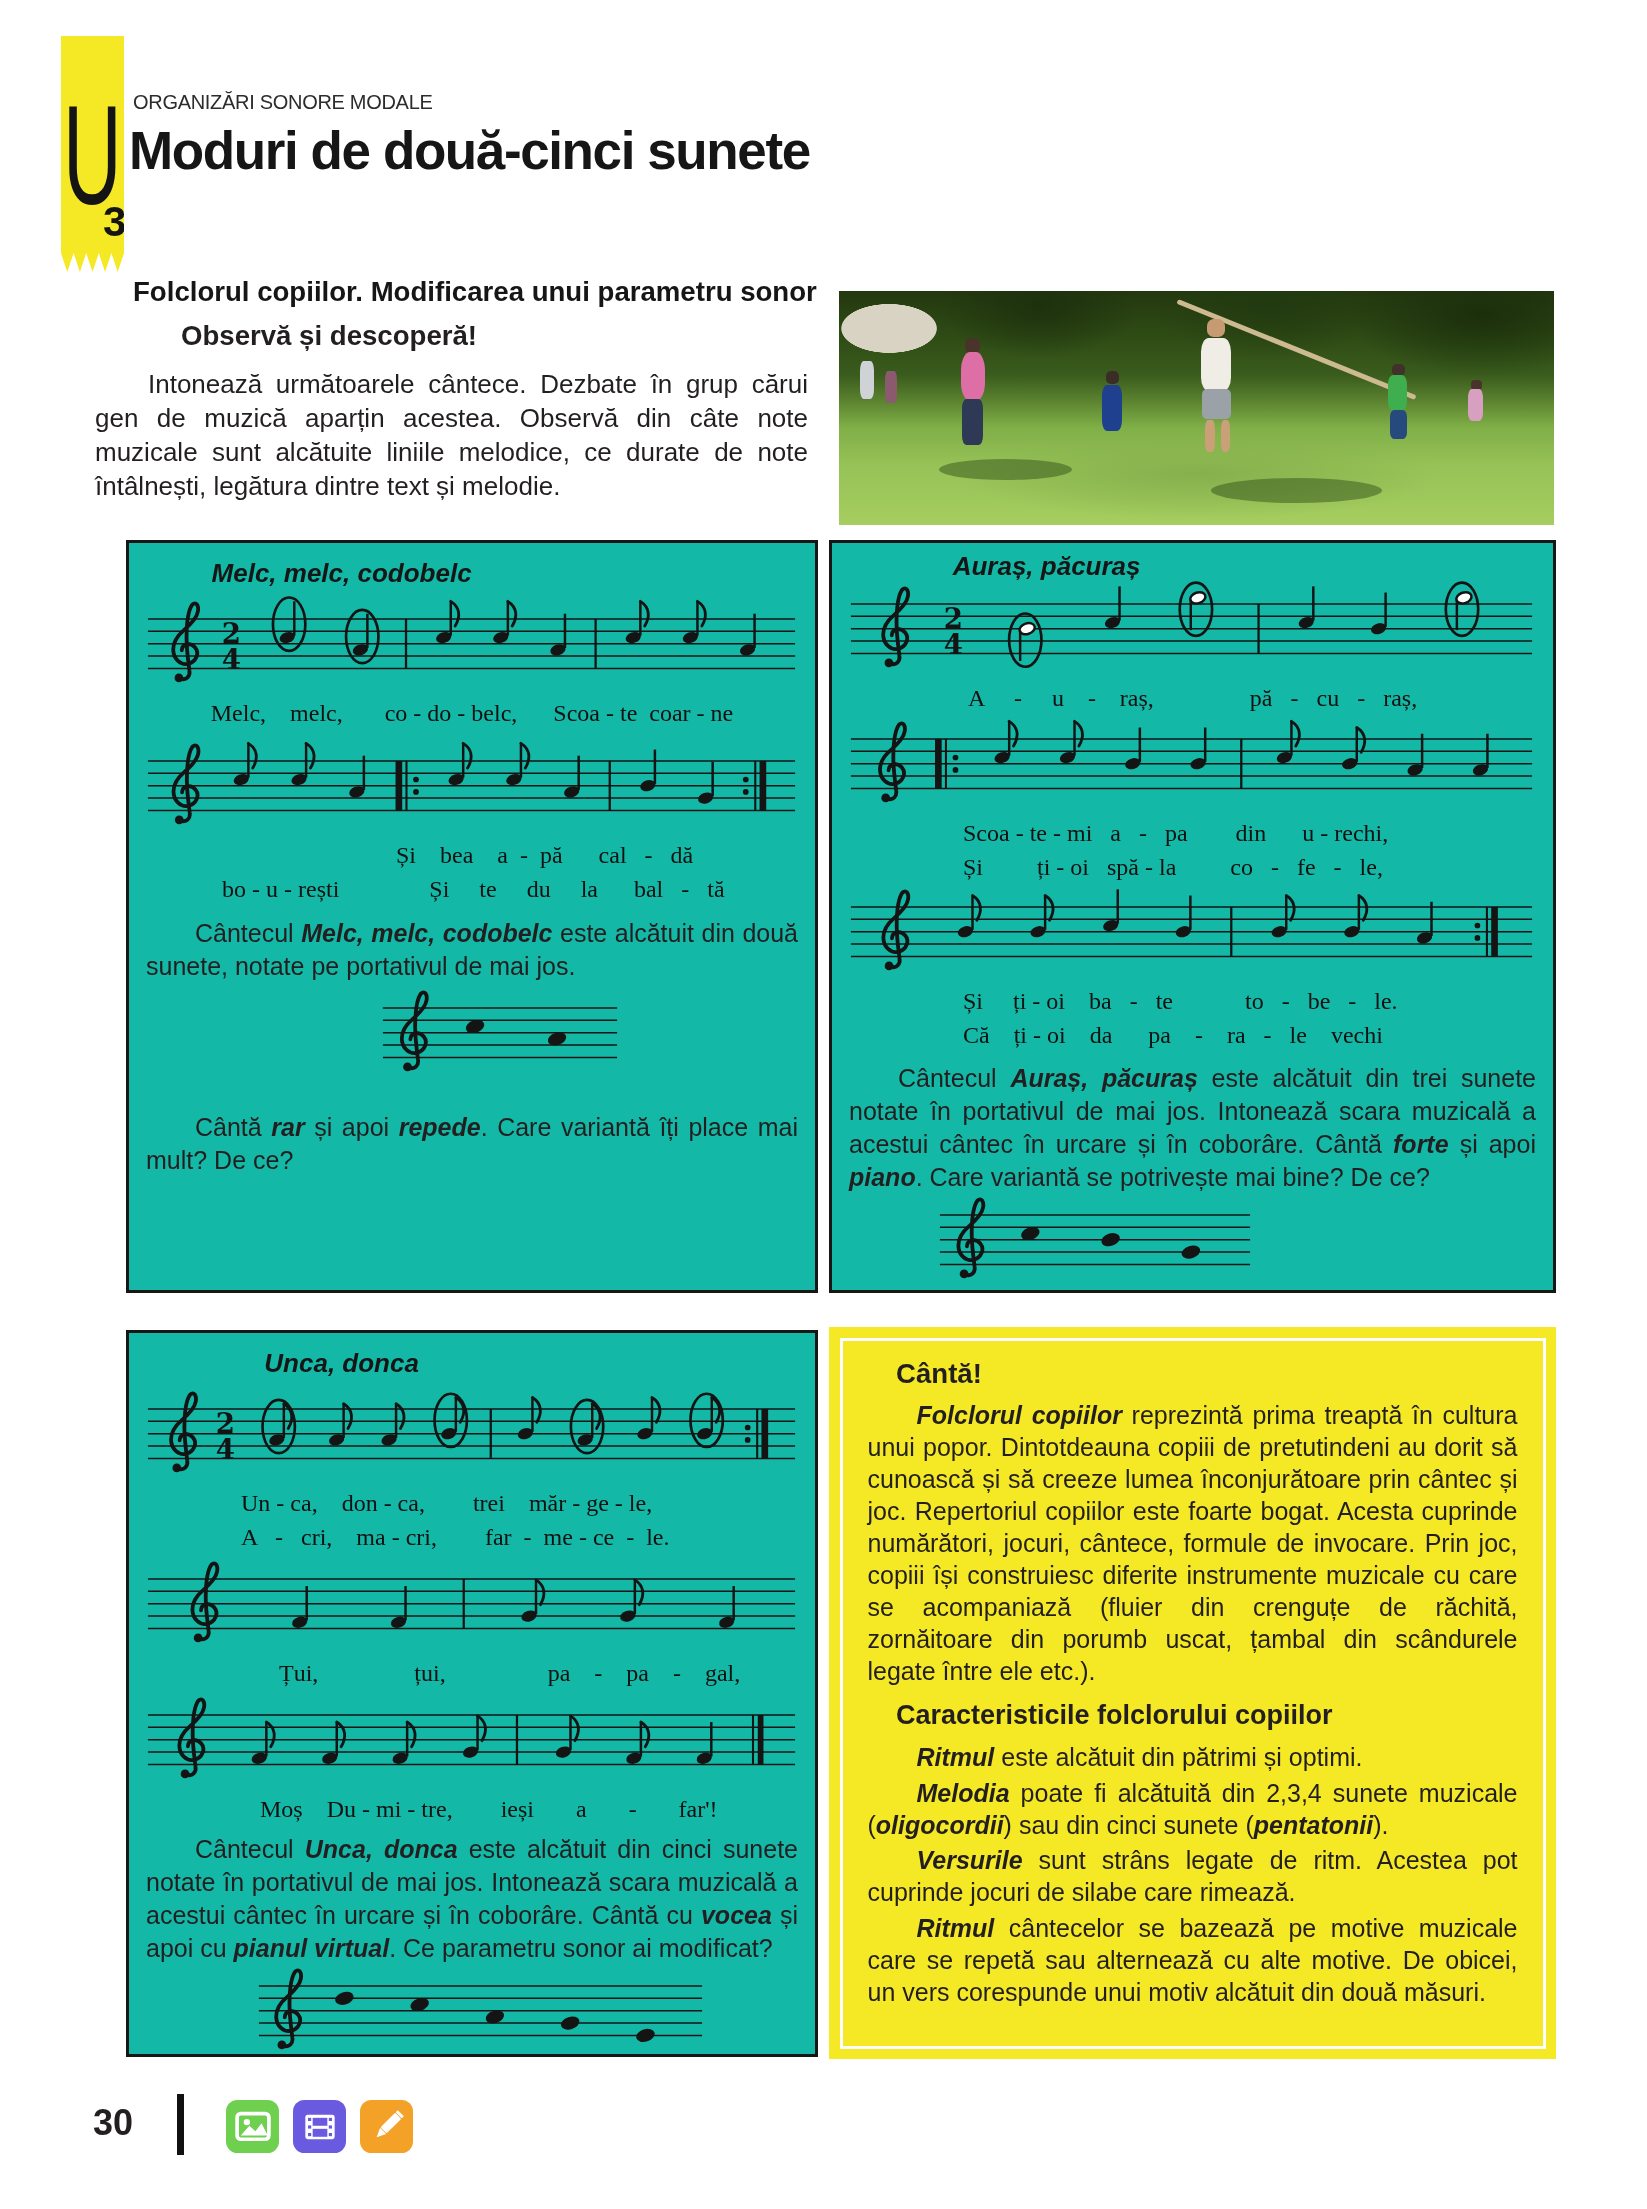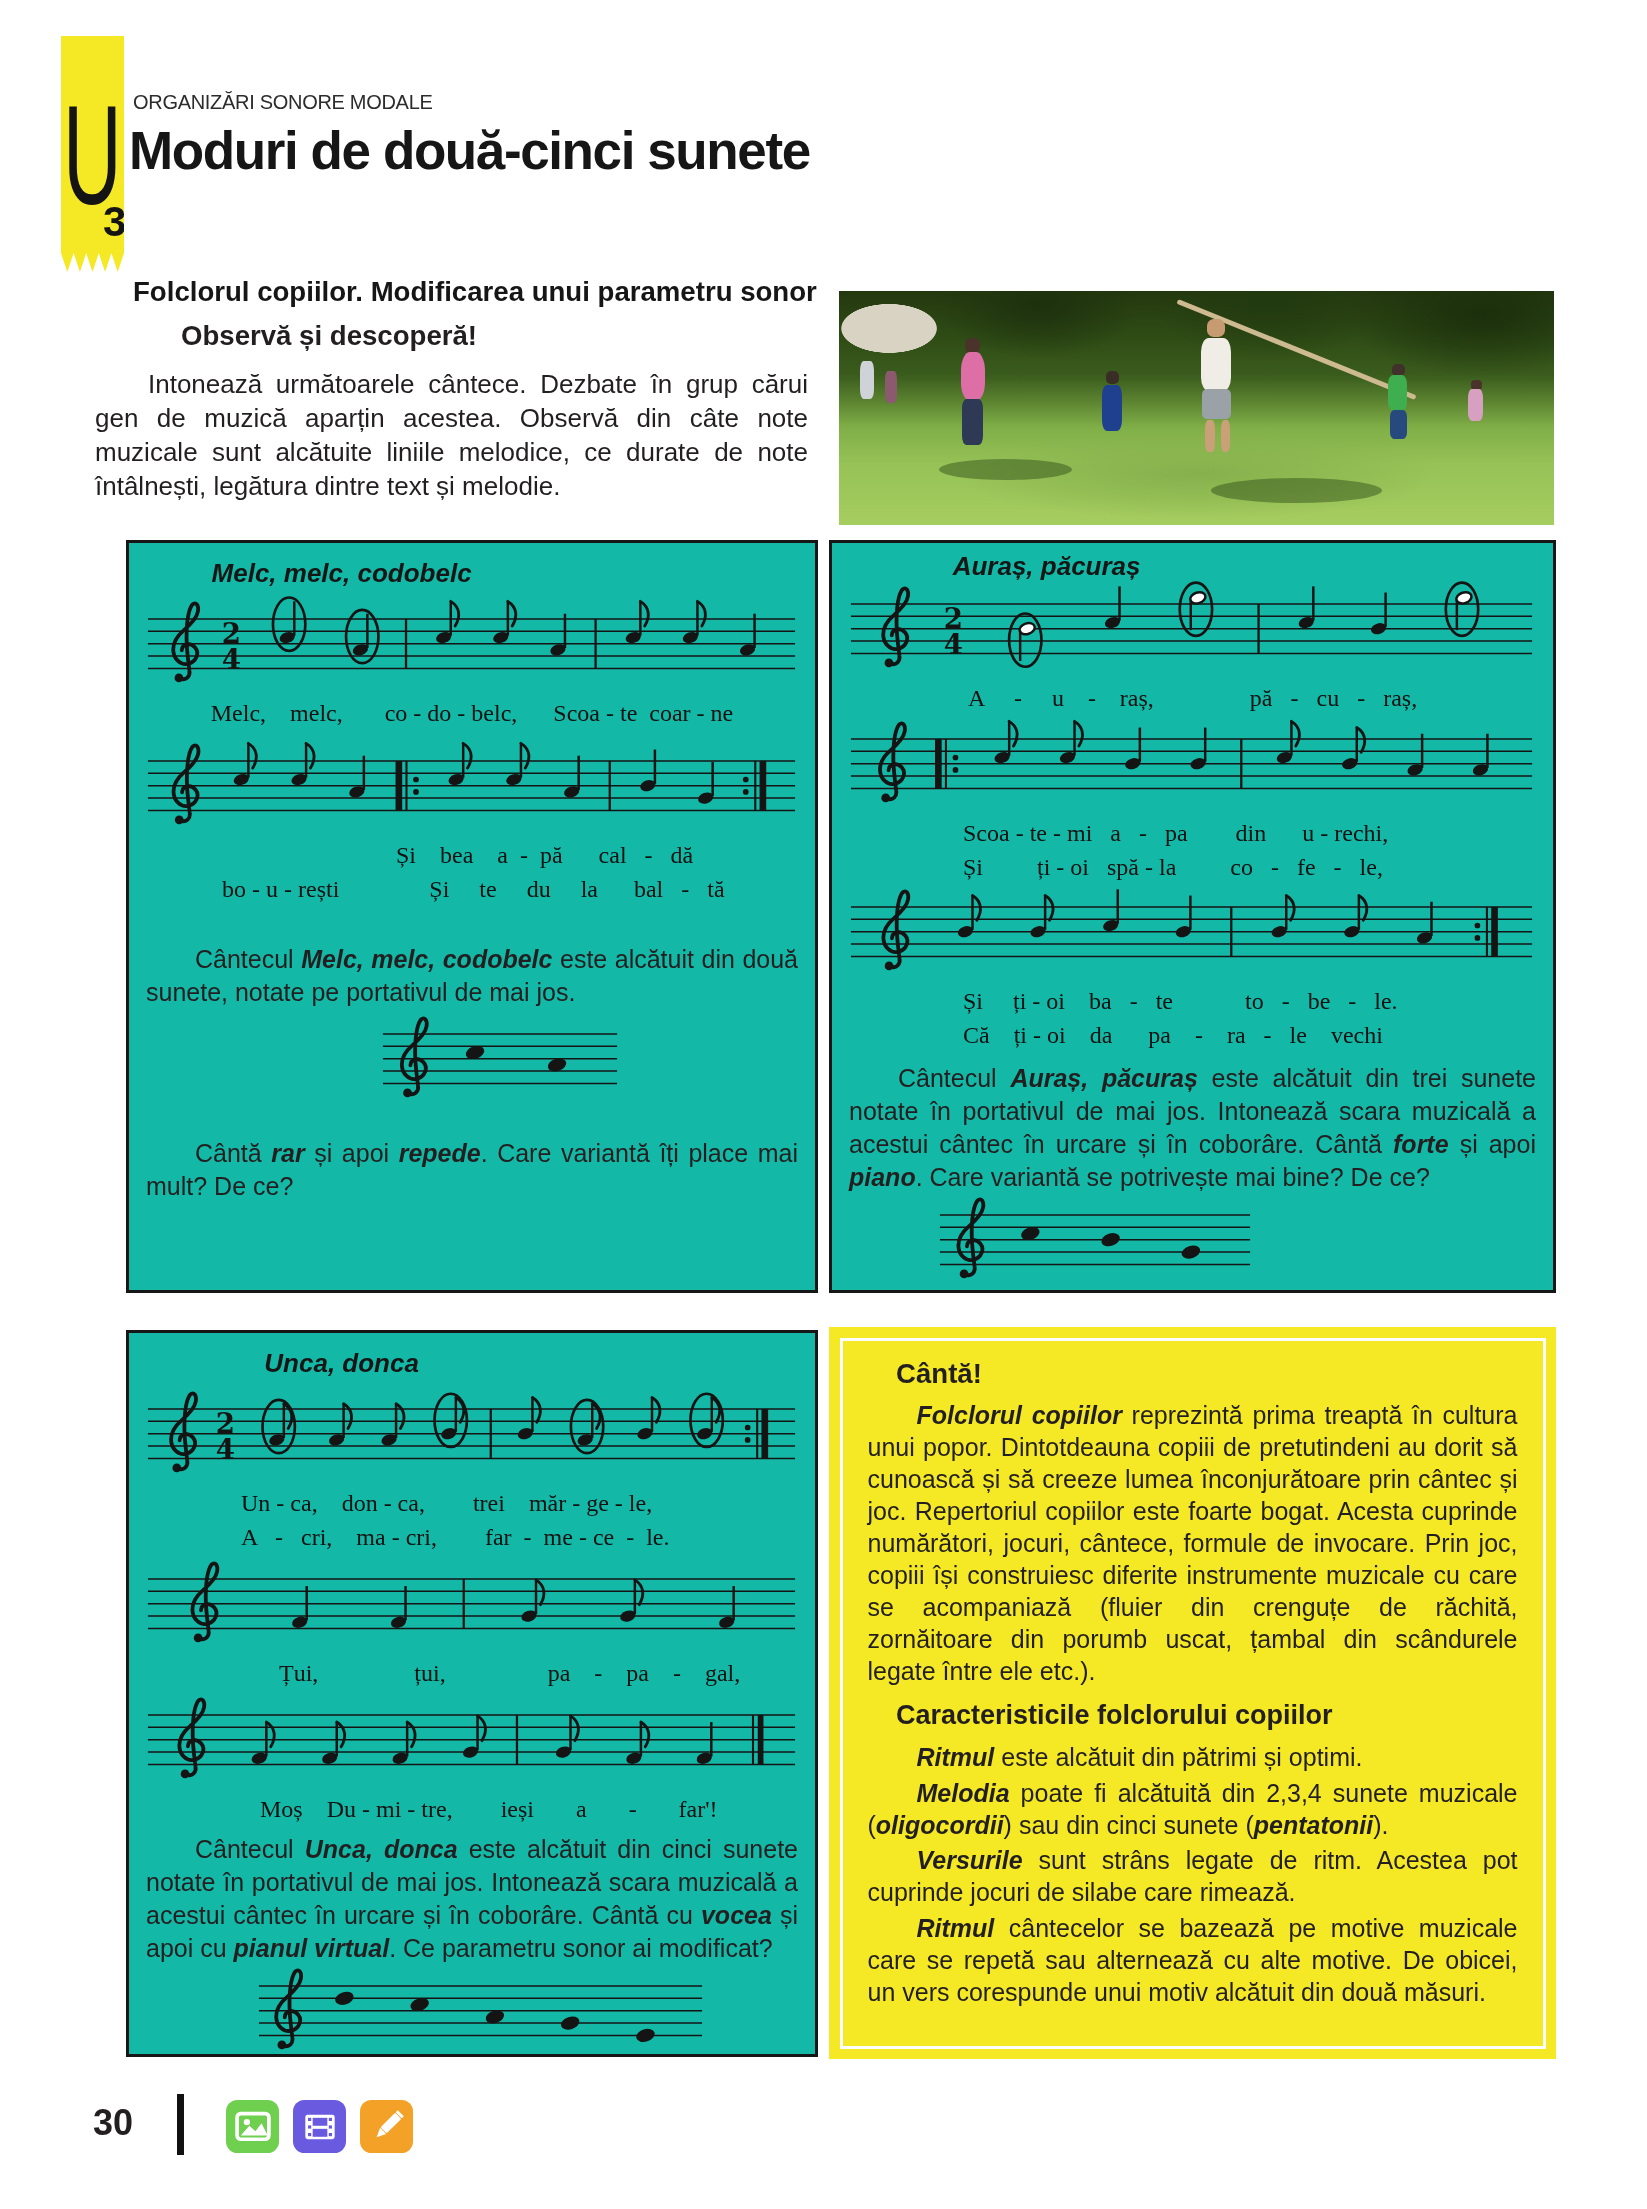--- a/index.html
+++ b/index.html
@@ -41,21 +41,21 @@
   .song-title{font-weight:700;font-style:italic;font-size:26px;text-align:center;color:#161616;}
   .tt-melc{width:60%;margin:7.6px 0 0 0;}
   .tt-auras{width:52%;margin:1.9px 0 0 19px;}
   .tt-unca{width:60%;margin:7.6px 0 0 0;}
   .staff{display:block;width:100%;height:99px;margin-top:9.5px;}
   .staff svg{display:block;overflow:visible;}
   .scale-staff{display:block;height:99px;}
   .ly{font-family:"Liberation Serif",serif;font-size:24px;line-height:1.4;white-space:pre;color:#111;}
   .ly.c{text-align:center;}
   .ly.p80{padding-left:76px;} .ly.p100{padding-left:95px;} .ly.p120{padding-left:114px;} .ly.p140{padding-left:133px;}
-  .para{font-size:25px;line-height:33px;text-align:justify;text-indent:49px;margin-top:37px;}
+  .para{font-size:25px;line-height:33px;text-align:justify;text-indent:49px;margin-top:11px;}
 
   
   .retine{position:absolute;box-sizing:border-box;padding:10.5px;}
   .retine-inner{border:3.8px solid #ffffff;box-sizing:border-box;height:100%;padding:11.4px 25px 9.5px 25px;}
   .retine-h{font-size:27.6px;font-weight:700;margin:5.7px 0 9.5px 28.5px;}
   .retine-p{font-size:25px;line-height:32px;text-align:justify;text-indent:49px;margin:0 0 3.8px 0;}
   .retine-sub{font-size:27px;font-weight:700;margin:13.3px 0 9.5px 28.5px;}
 
   
   .pagenum{position:absolute;left:93px;top:2102px;font-size:36px;font-weight:700;}

